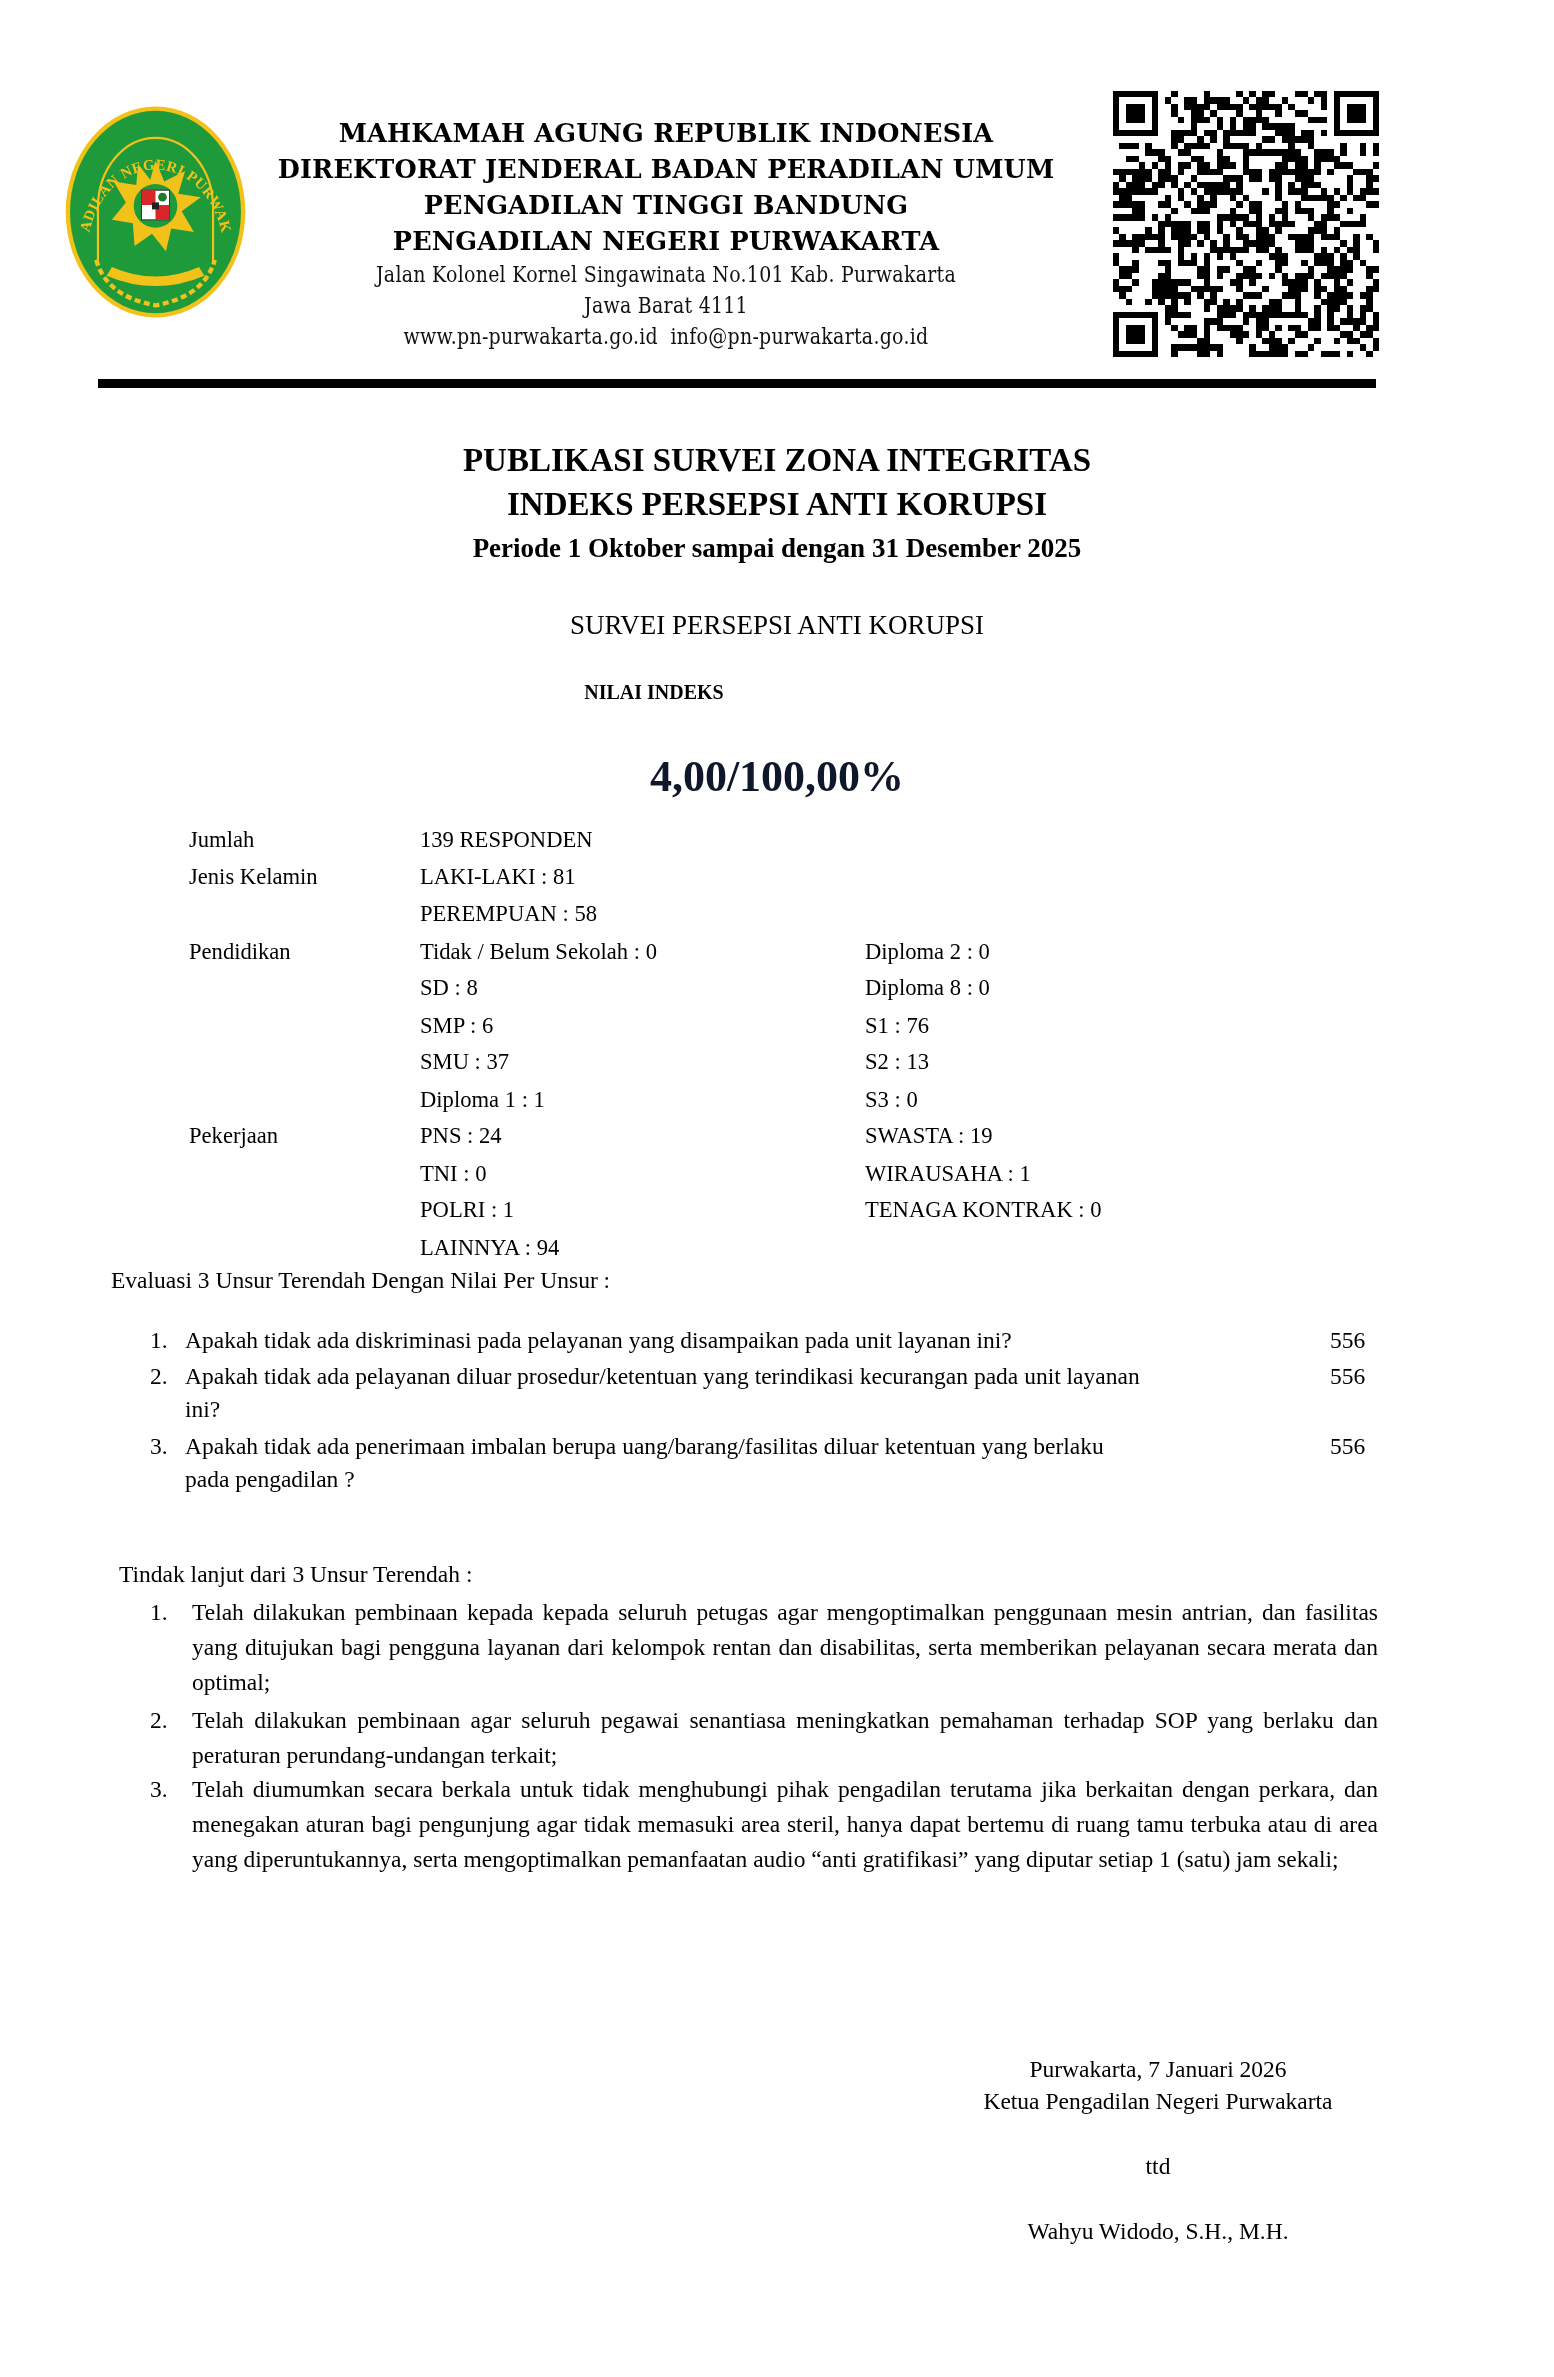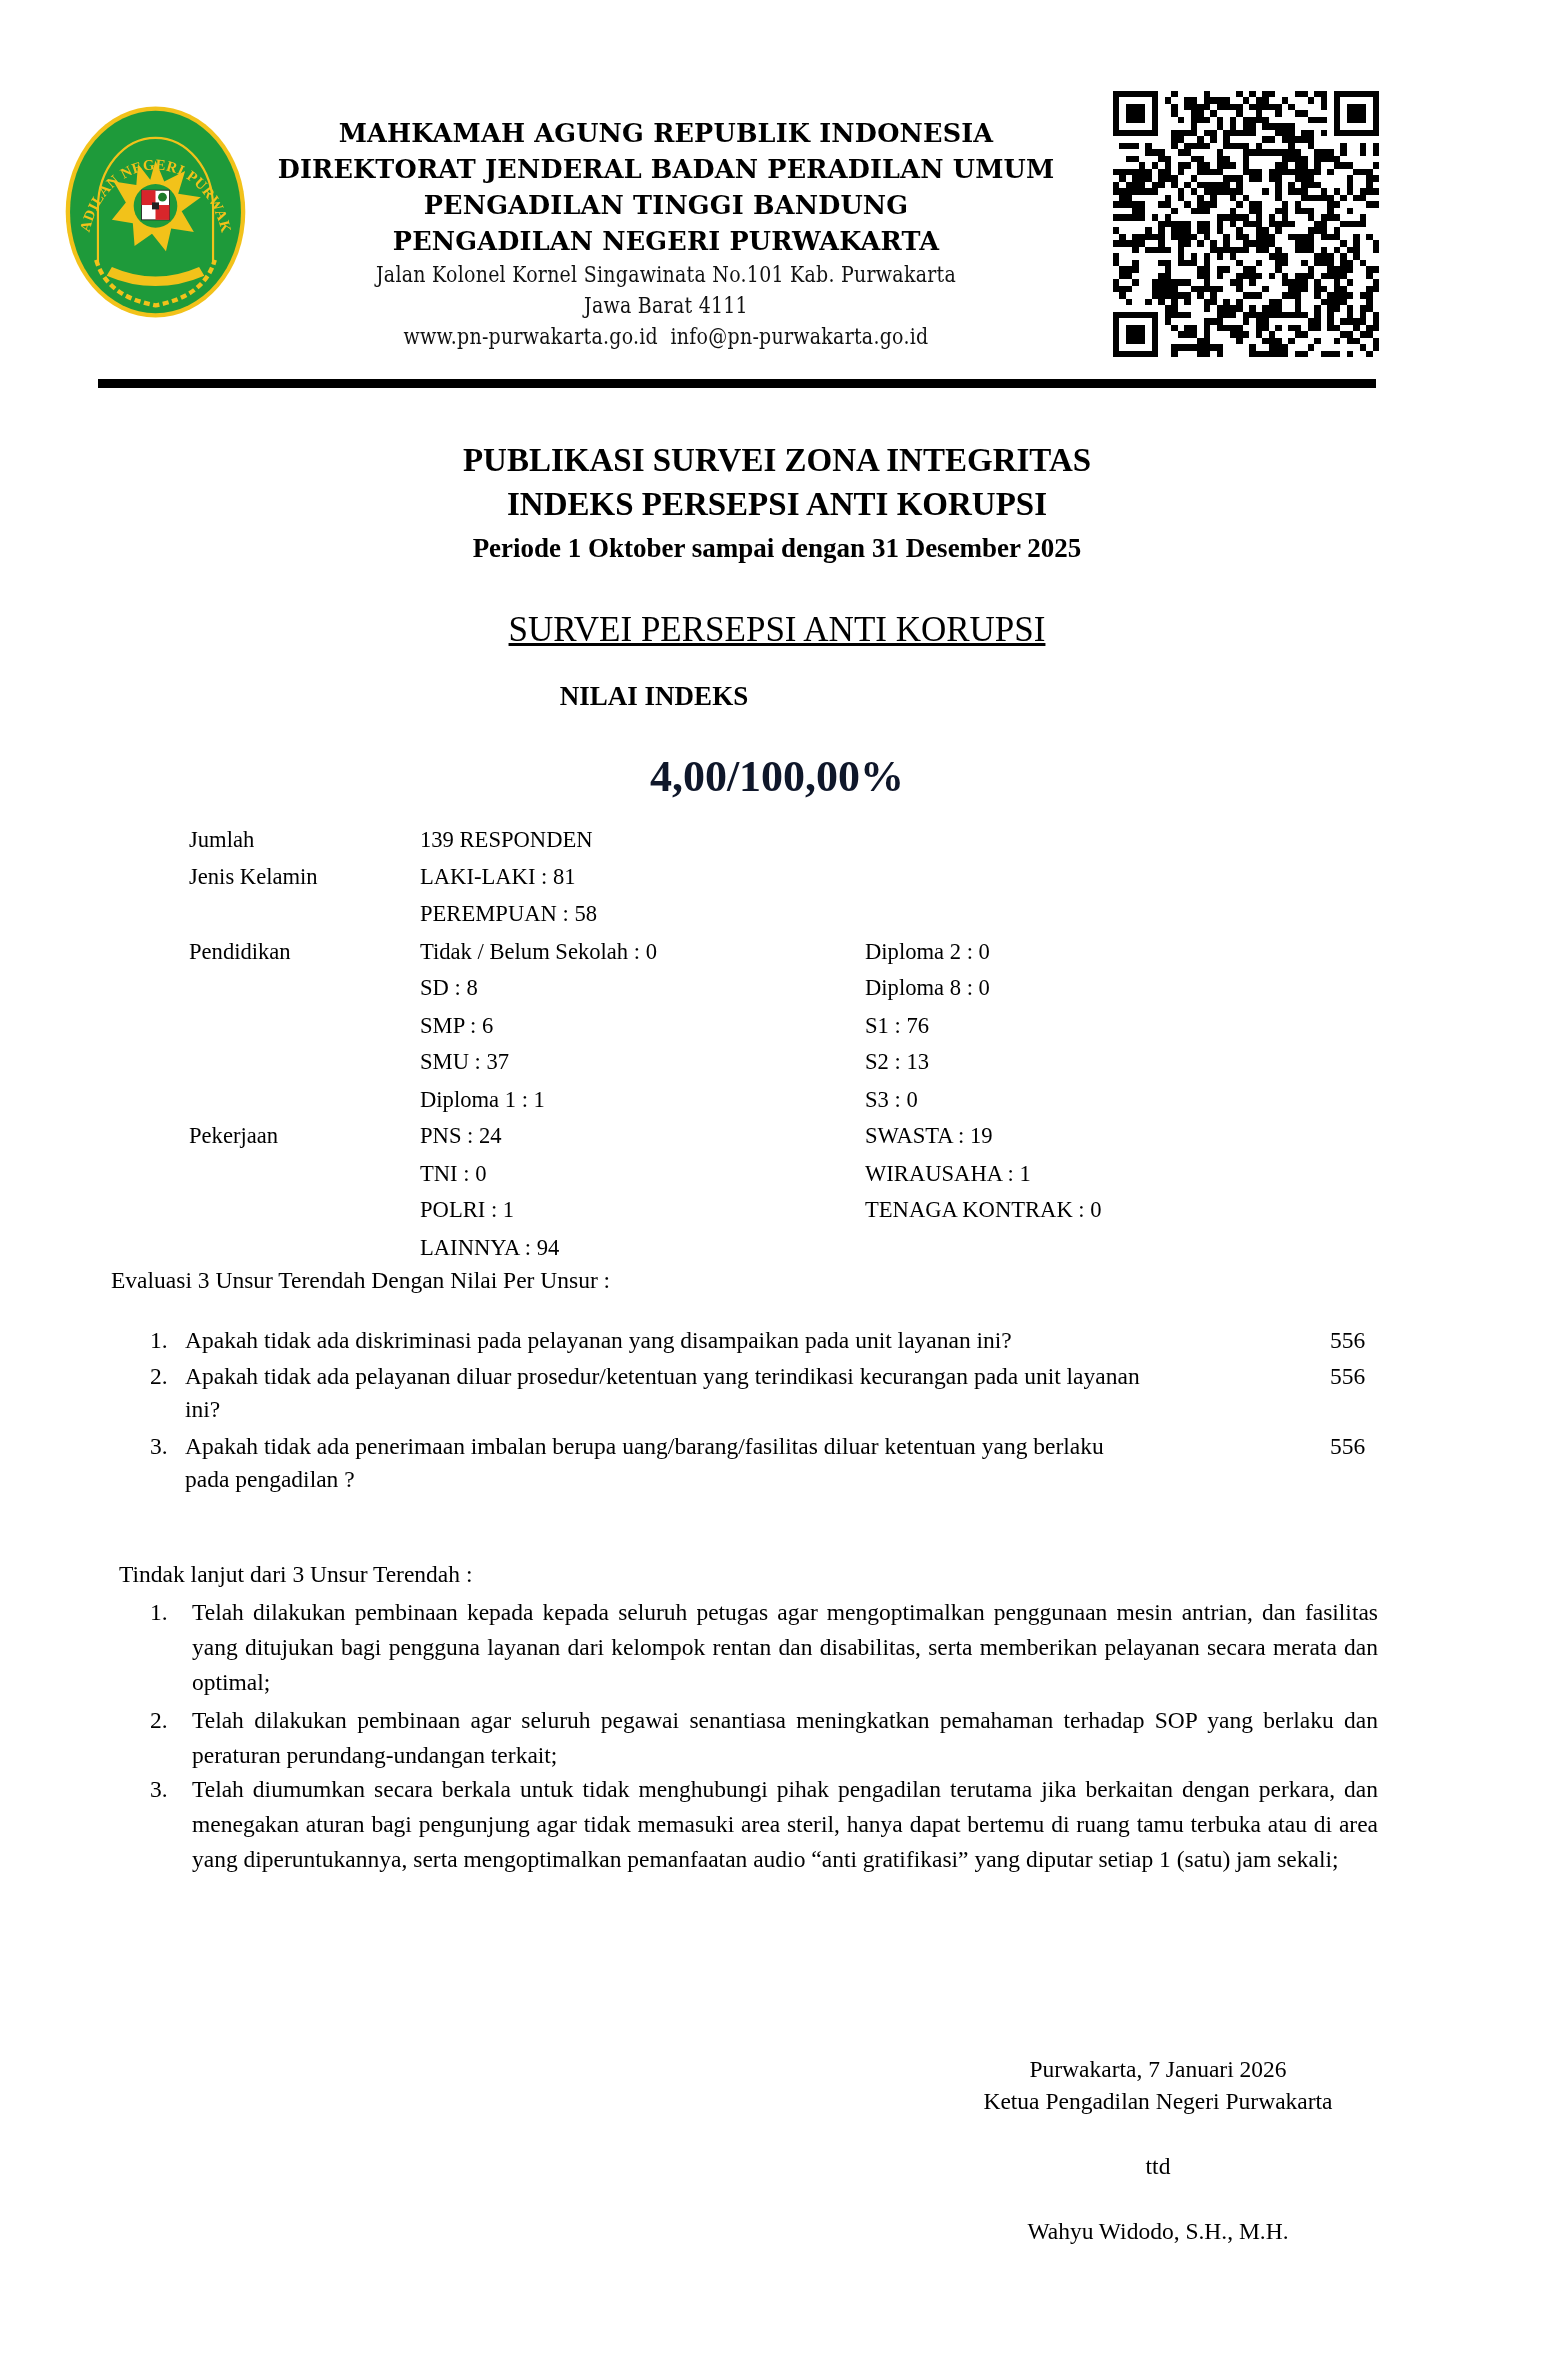--- a/index.html
+++ b/index.html
@@ -11,22 +11,22 @@
   .logo { left: 63px; top: 103px; width: 185px; height: 218px; }
   .kop { left: 235px; top: 115px; width: 862px; }
   .kop .slab { font-family: "DejaVu Serif", serif; font-weight: bold; font-size: 26px; line-height: 36px; letter-spacing: 0.2px; transform: scaleX(0.98); }
   .kop .addr { font-family: "DejaVu Serif", serif; font-size: 22.6px; line-height: 31px; color: #111; font-weight: normal; letter-spacing: 0.3px; transform: scaleX(0.84); }
   .qr { left: 1113px; top: 91px; width: 266px; height: 266px; }
   .divider { left: 98px; top: 379px; width: 1278px; height: 8.7px; background: #000; }
 
   
   .title { left: 0; width: 1554px; font-weight: bold; font-size: 33px; line-height: 44px; }
   .periode { left: 0; width: 1554px; top: 533px; font-weight: bold; font-size: 27px; }
-  .survey { left: 0; width: 1554px; top: 610px; font-size: 35px; text-decoration: underline; }
-  .nilai { left: 0; width: 1308px; top: 681px; font-weight: bold; font-size: 27px; }
+  .survey { left: 0; width: 1554px; top: 610px; font-size: 27px; }
+  .nilai { left: 0; width: 1308px; top: 681px; font-weight: bold; font-size: 20px; }
   .value { left: 0; width: 1554px; top: 751px; font-weight: bold; font-size: 44px; color: #0f172a; }
 
   
   .demo { font-size: 22.6px; line-height: 26px; }
   .demo-label { left: 189px; }
   .demo-c1 { left: 420px; }
   .demo-c2 { left: 865px; }
 
   
   .eval-head { left: 111px; top: 1267px; font-size: 23.5px; }

